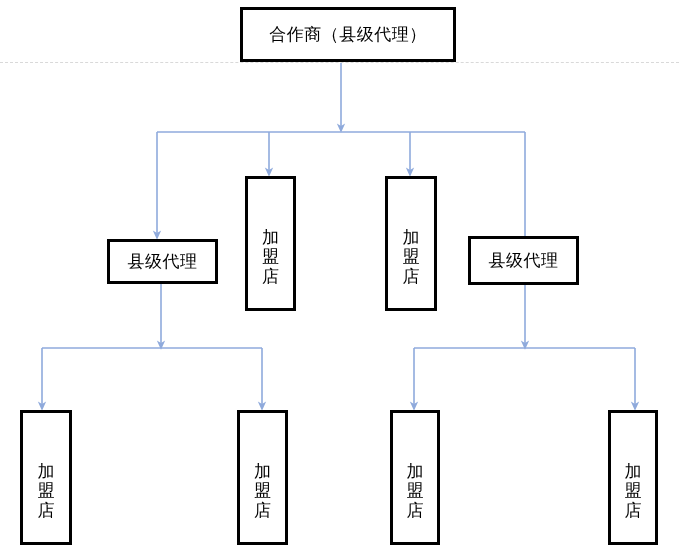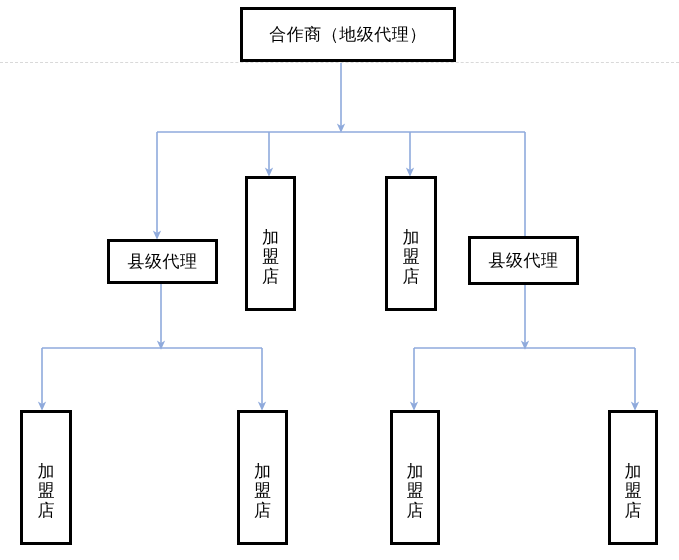--- a/index.html
+++ b/index.html
@@ -100,21 +100,21 @@
       <path d="M525,285 L525,345" marker-end="url(#ah)"></path>
       <path d="M414,348 L635,348"></path>
       <path d="M414,348 L414,406" marker-end="url(#ah)"></path>
       <path d="M635,348 L635,406" marker-end="url(#ah)"></path>
     </g>
   </svg>
 
   <div class="hr-dashed" style="top:62px;"></div>
 
   <div class="node wide" style="left:240px; top:7px; width:216px; height:55px;">
-    <span class="label">合作商（地级代理）</span>
+    <span class="label">合作商（县级代理）</span>
   </div>
 
   <div class="node wide" style="left:107px; top:239px; width:111px; height:45px;">
     <span class="label">县级代理</span>
   </div>
 
   <div class="node tall" style="left:245px; top:176px; width:51px; height:135px;">
     <span class="label">加盟店</span>
   </div>
 

